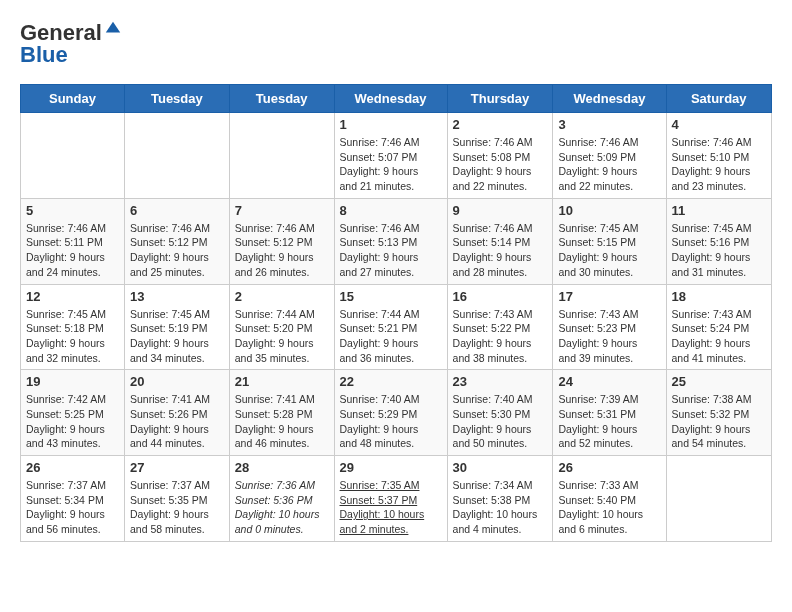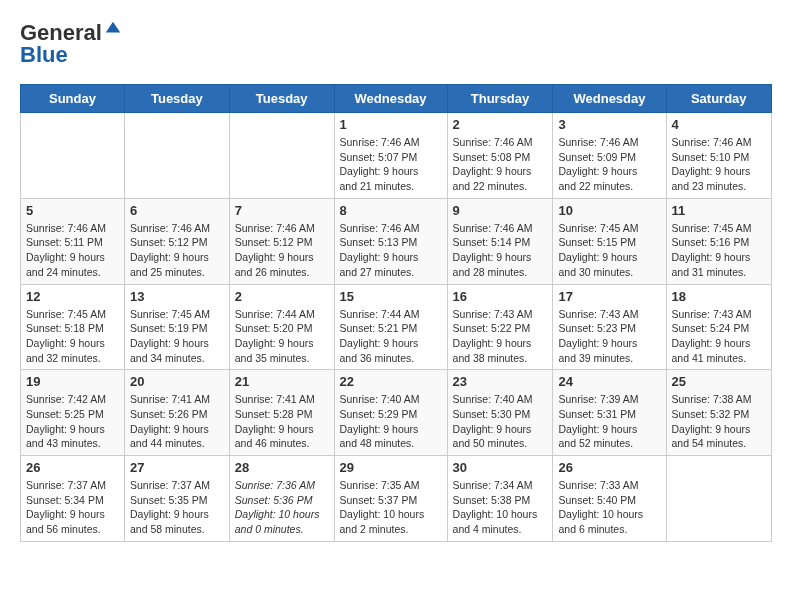--- a/index.html
+++ b/index.html
@@ -319,21 +319,21 @@
         </td>
         <td>
           <div class="day-number">28</div>
           <div class="day-info" style="white-space: pre-line; font-style: italic;">Sunrise: 7:36 AM
 Sunset: 5:36 PM
 Daylight: 10 hours
 and 0 minutes.</div>
         </td>
         <td>
           <div class="day-number">29</div>
-          <div class="day-info" style="white-space: pre-line;">Sunrise: 7:35 AM
+          <div class="day-info" style="white-space: pre-line; text-decoration: underline;">Sunrise: 7:35 AM
 Sunset: 5:37 PM
 Daylight: 10 hours
 and 2 minutes.</div>
         </td>
         <td>
           <div class="day-number">30</div>
           <div class="day-info" style="white-space: pre-line;">Sunrise: 7:34 AM
 Sunset: 5:38 PM
 Daylight: 10 hours
 and 4 minutes.</div>

